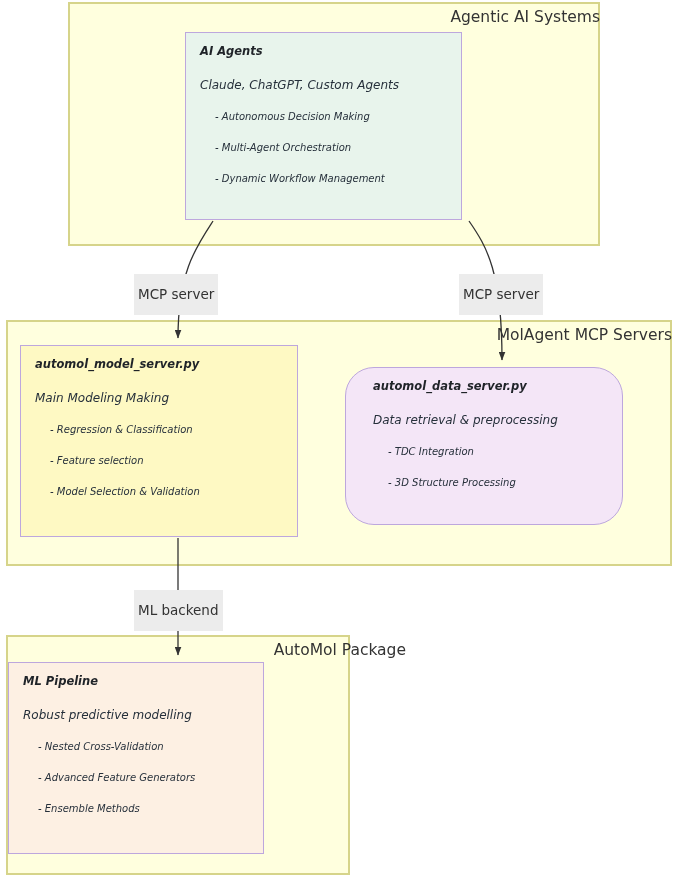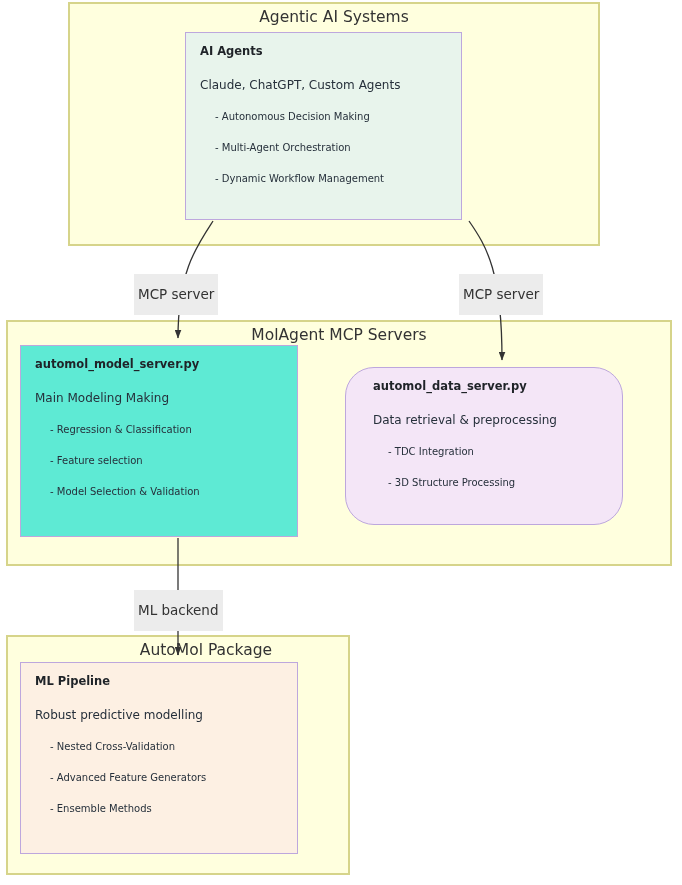--- a/index.html
+++ b/index.html
@@ -23,31 +23,32 @@
   .subgraph {
     position: absolute;
     background: #ffffde;
     border: 2px solid #d6d48a;
     box-sizing: border-box;
   }
   .subgraph-title {
     position: absolute;
     left: 0;
     right: 0;
-    text-align: center;
+    text-align: right;
     font-size: 15.5px;
     color: #333333;
     font-family: "DejaVu Sans", sans-serif;
     white-space: nowrap;
   }
   .node {
     position: absolute;
     box-sizing: border-box;
     border: 1.6px solid #bda7dd;
     padding: 0;
+    font-style: italic;
   }
   .node-inner {
     position: absolute;
     left: 14px;
     top: 12px;
     right: 8px;
   }
   .node-title {
     font-size: 11.5px;
     font-weight: bold;
@@ -66,21 +67,21 @@
   .node-bullet {
     font-size: 10px;
     color: #26303b;
     line-height: 1.2;
     margin-bottom: 19px;
     margin-left: 15px;
     white-space: nowrap;
   }
   .node-bullet:last-child { margin-bottom: 0; }
   .node-green { background: #e8f4ec; }
-  .node-blue  { background: #5eead4; padding-left: 8px; }
+  .node-blue  { background: #fef9c3; padding-left: 8px; }
   .node-pink  { background: #f4e6f7; }
   .node-peach { background: #fdf0e3; }
   .edge-label {
     position: absolute;
     background: #ececec;
     color: #333333;
     font-size: 13.5px;
     font-family: "DejaVu Sans", sans-serif;
     padding: 12px 4px;
     white-space: nowrap;
@@ -132,21 +133,21 @@
       <div class="node-sub">Data retrieval &amp; preprocessing</div>
       <div class="node-bullet">- TDC Integration</div>
       <div class="node-bullet">- 3D Structure Processing</div>
     </div>
   </div>
 
   <div class="subgraph" style="left:6px; top:635px; width:344px; height:240px;">
   </div>
   <div class="subgraph-title" style="left:6px; top:641px; width:400px;">AutoMol Package</div>
 
-  <div class="node node-peach" style="left:20px; top:662px; width:278px; height:192px;">
+  <div class="node node-peach" style="left:8px; top:662px; width:256px; height:192px;">
     <div class="node-inner">
       <div class="node-title">ML Pipeline</div>
       <div class="node-sub">Robust predictive modelling</div>
       <div class="node-bullet">- Nested Cross-Validation</div>
       <div class="node-bullet">- Advanced Feature Generators</div>
       <div class="node-bullet">- Ensemble Methods</div>
     </div>
   </div>
 
   <svg class="edges" viewBox="0 0 682 885">

